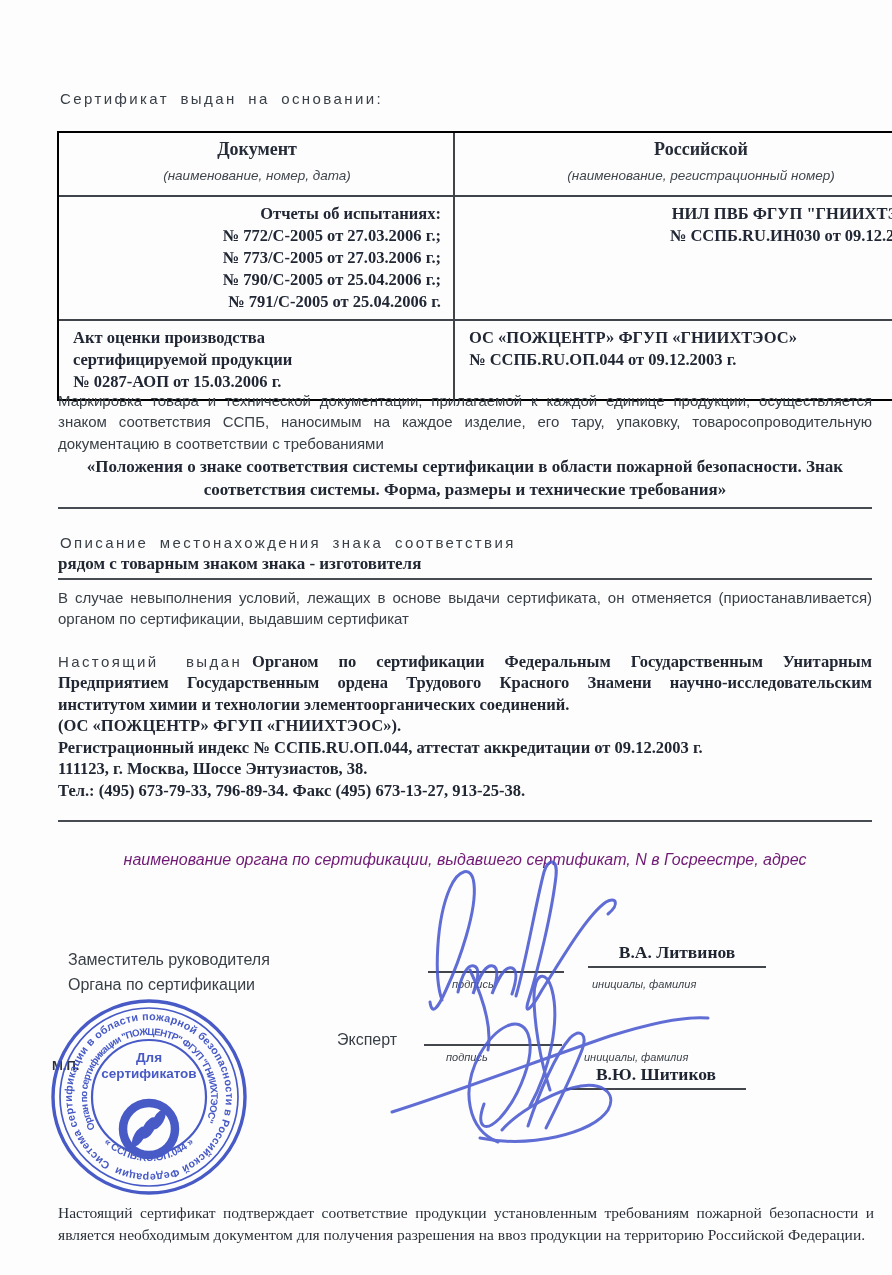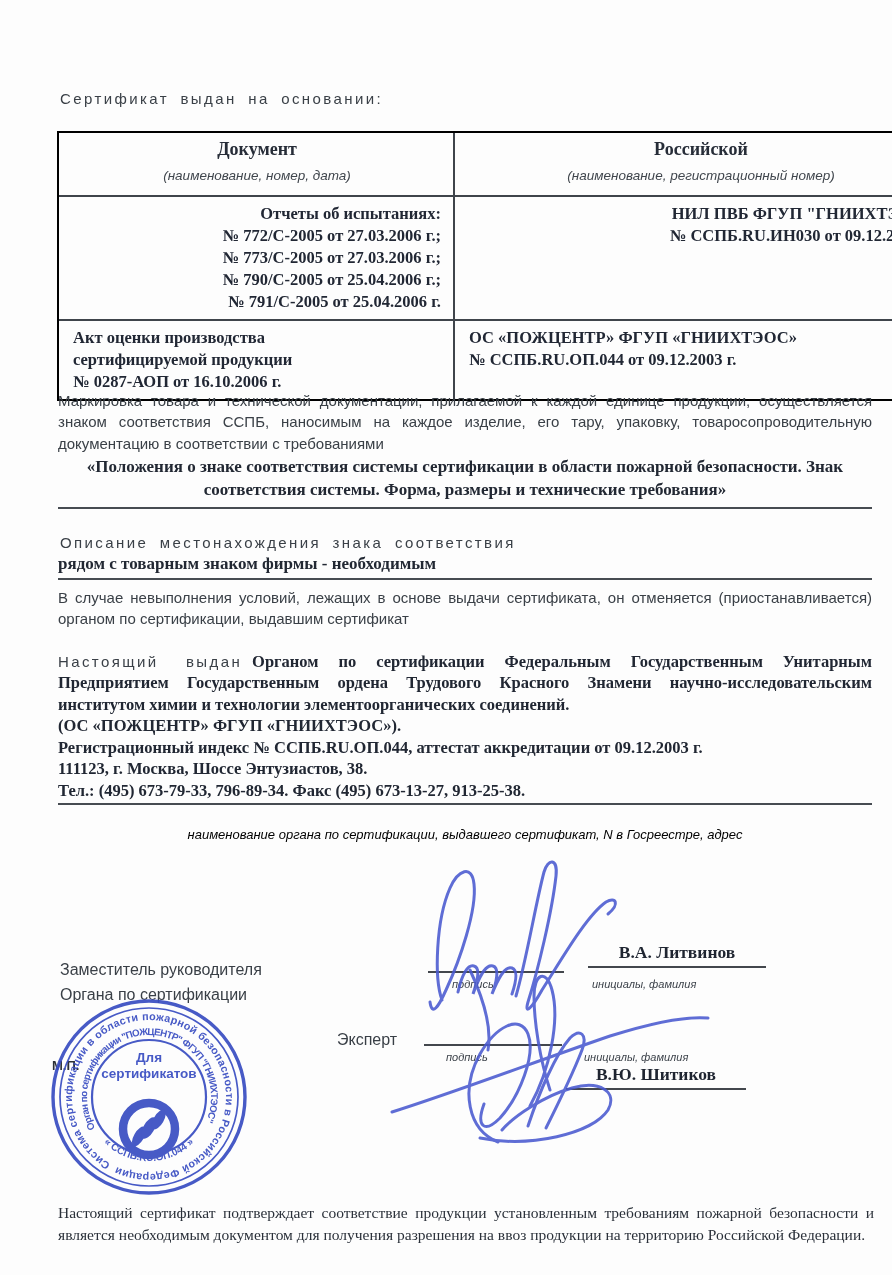--- a/index.html
+++ b/index.html
@@ -69,23 +69,23 @@
     width: 814px;
     border-bottom: 2px solid #474c52;
     padding-bottom: 4px;
   }
 
   .issued { width: 814px; font-family: "Liberation Serif", serif; font-weight: bold;
             font-size: 16.5px; line-height: 1.3; color: #212733; }
   .issued .lbl { font-family: "Liberation Sans", sans-serif; font-weight: normal;
                  color: #3a4047; font-size: 15px; letter-spacing: 2.4px; word-spacing: 5px;
                  margin-right: 10px; }
-  .issued .tel-line { border-bottom: 2px solid #474c52; padding-bottom: 2px; }
+  .issued .tel-line { border-bottom: 2px solid #474c52; padding-bottom: 19px; }
   .issued-caption {
-    width: 814px; text-align: center; font-style: italic; font-size: 13px; color: #000000;
+    width: 814px; text-align: center; font-style: italic; font-size: 16px; color: #701a75; margin-top: 24px;
   }
 
   .caption { font-style: italic; font-size: 11px; color: #3c424a; }
   .sig-line { border-bottom: 2px solid #43474d; }
   .sig-name {
     font-family: "Liberation Serif", serif; font-weight: bold; font-size: 17.5px;
     color: #1f2531; text-align: center; border-bottom: 2px solid #43474d; padding-bottom: 3px;
   }
   .role { font-size: 16px; line-height: 1.55; color: #393f46; }
 
@@ -118,44 +118,44 @@
     </div>
     <div class="cell td row1">Отчеты об испытаниях:
 № 772/С-2005 от 27.03.2006 г.;
 № 773/С-2005 от 27.03.2006 г.;
 № 790/С-2005 от 25.04.2006 г.;
 № 791/С-2005 от 25.04.2006 г.</div>
     <div class="cell td row1">НИЛ ПВБ ФГУП "ГНИИХТЭОС"
 № ССПБ.RU.ИН030  от 09.12.2003 г.</div>
     <div class="cell td row2 last-row">Акт оценки производства
 сертифицируемой продукции
-№ 0287-АОП от 16.10.2006 г.</div>
+№ 0287-АОП от 15.03.2006 г.</div>
     <div class="cell td row2 last-row">ОС «ПОЖЦЕНТР» ФГУП «ГНИИХТЭОС»
 № ССПБ.RU.ОП.044  от 09.12.2003 г.</div>
   </div>
 
   <div class="abs sans15 just" style="left:58px; top:390px; width:814px;">Маркировка товара и технической документации, прилагаемой к каждой единице продукции, осуществляется знаком соответствия ССПБ, наносимым на каждое изделие, его тару, упаковку, товаросопроводительную документацию в соответствии с требованиями</div>
 
   <div class="abs regulation" style="left:58px; top:455px;">«Положения о знаке соответствия системы сертификации в области пожарной безопасности. Знак соответствия системы. Форма, размеры и технические требования»</div>
 
   <div class="abs sans15 spaced" style="left:60px; top:532px;">Описание местонахождения знака соответствия</div>
-  <div class="abs underline-block" style="left:58px; top:554px;">рядом с товарным знаком фирмы - необходимым</div>
+  <div class="abs underline-block" style="left:58px; top:554px;">рядом с товарным знаком знака - изготовителя</div>
 
   <div class="abs sans15 just" style="left:58px; top:587px; width:814px;">В случае невыполнения условий, лежащих в основе выдачи сертификата, он отменяется (приостанавливается) органом по сертификации, выдавшим сертификат</div>
 
   <div class="abs issued" style="left:58px; top:651px;">
     <p style="text-align:justify;"><span class="lbl">Настоящий выдан</span><span>Органом по сертификации Федеральным Государственным Унитарным Предприятием Государственным ордена Трудового Красного Знамени научно-исследовательским институтом химии и технологии элементоорганических соединений.</span></p>
     <div>(ОС «ПОЖЦЕНТР» ФГУП «ГНИИХТЭОС»).</div>
     <div>Регистрационный индекс № ССПБ.RU.ОП.044, аттестат аккредитации от 09.12.2003 г.</div>
     <div>111123, г. Москва, Шоссе Энтузиастов, 38.</div>
     <div class="tel-line">Тел.: (495) 673-79-33, 796-89-34. Факс (495) 673-13-27, 913-25-38.</div>
   </div>
   <div class="abs issued-caption" style="left:58px; top:827px;">наименование органа по сертификации, выдавшего сертификат, N в Госреестре, адрес</div>
 
-  <div class="abs role" style="left:60px; top:948px; white-space:pre-line;margin-top:10px;">Заместитель руководителя
+  <div class="abs role" style="left:68px; top:948px; white-space:pre-line;">Заместитель руководителя
 Органа по сертификации</div>
   <div class="abs role" style="left:337px; top:1028px;">Эксперт</div>
 
   <div class="abs sig-line" style="left:428px; top:946px; width:136px; height:27px;"></div>
   <div class="abs caption" style="left:452px; top:978px;">подпись</div>
   <div class="abs sig-name" style="left:588px; top:942px; width:178px;">В.А. Литвинов</div>
   <div class="abs caption" style="left:592px; top:978px;">инициалы, фамилия</div>
 
   <div class="abs sig-line" style="left:424px; top:1019px; width:138px; height:27px;"></div>
   <div class="abs caption" style="left:446px; top:1051px;">подпись</div>

